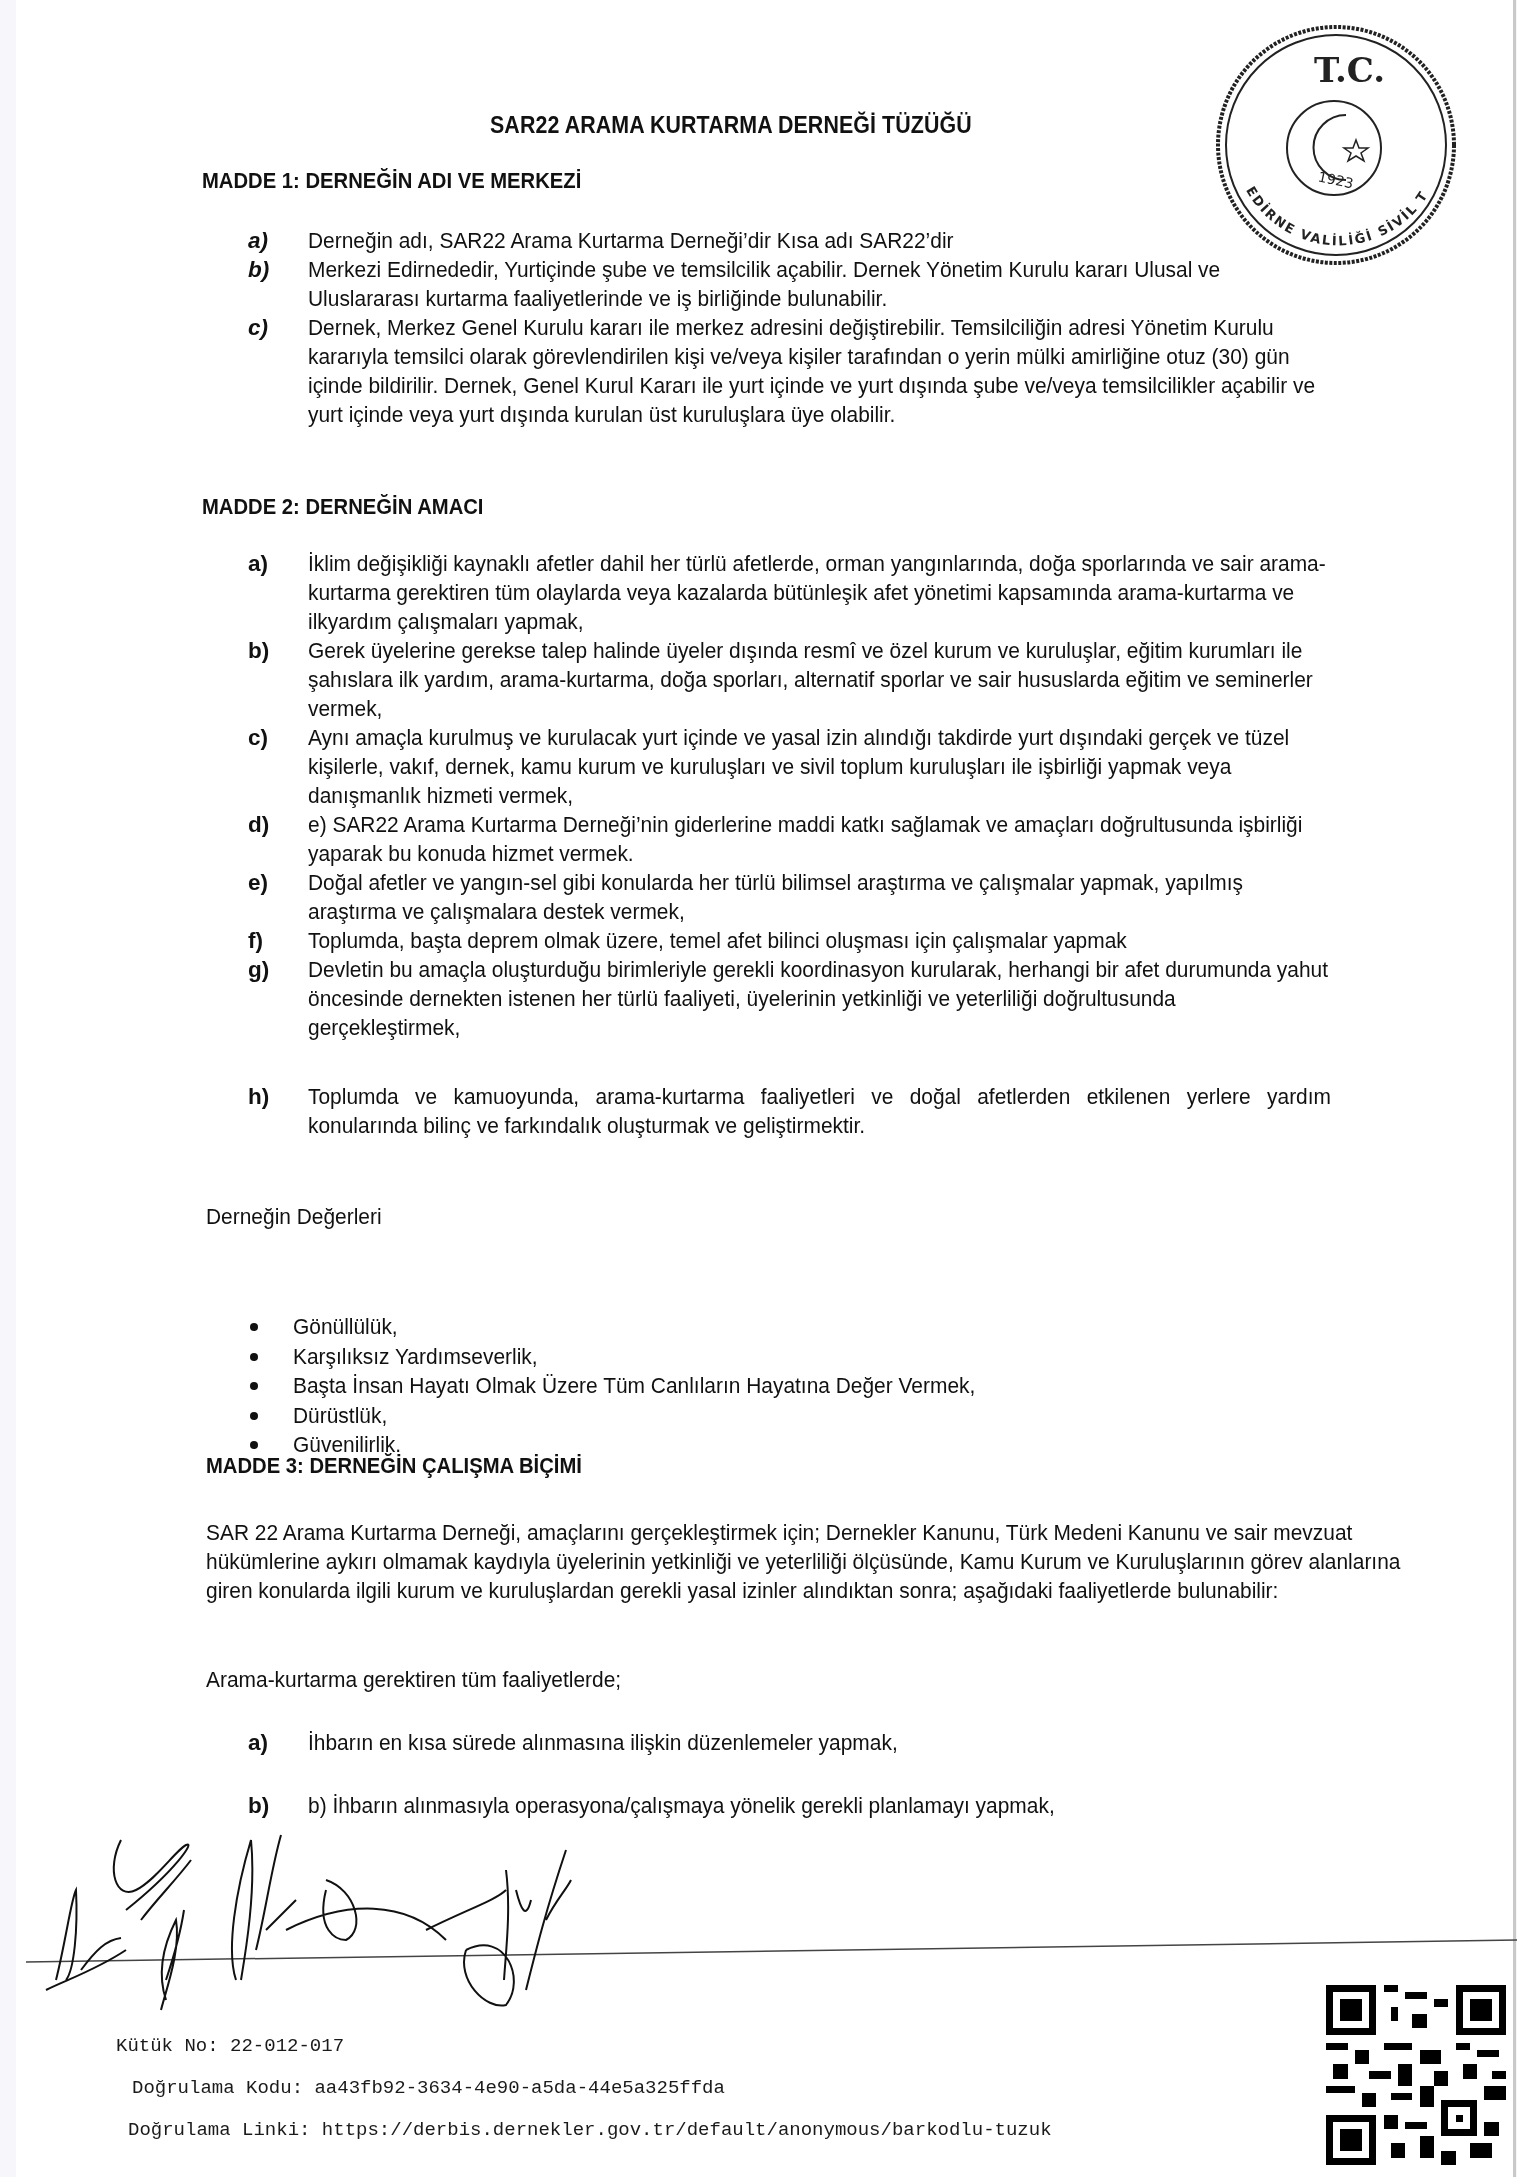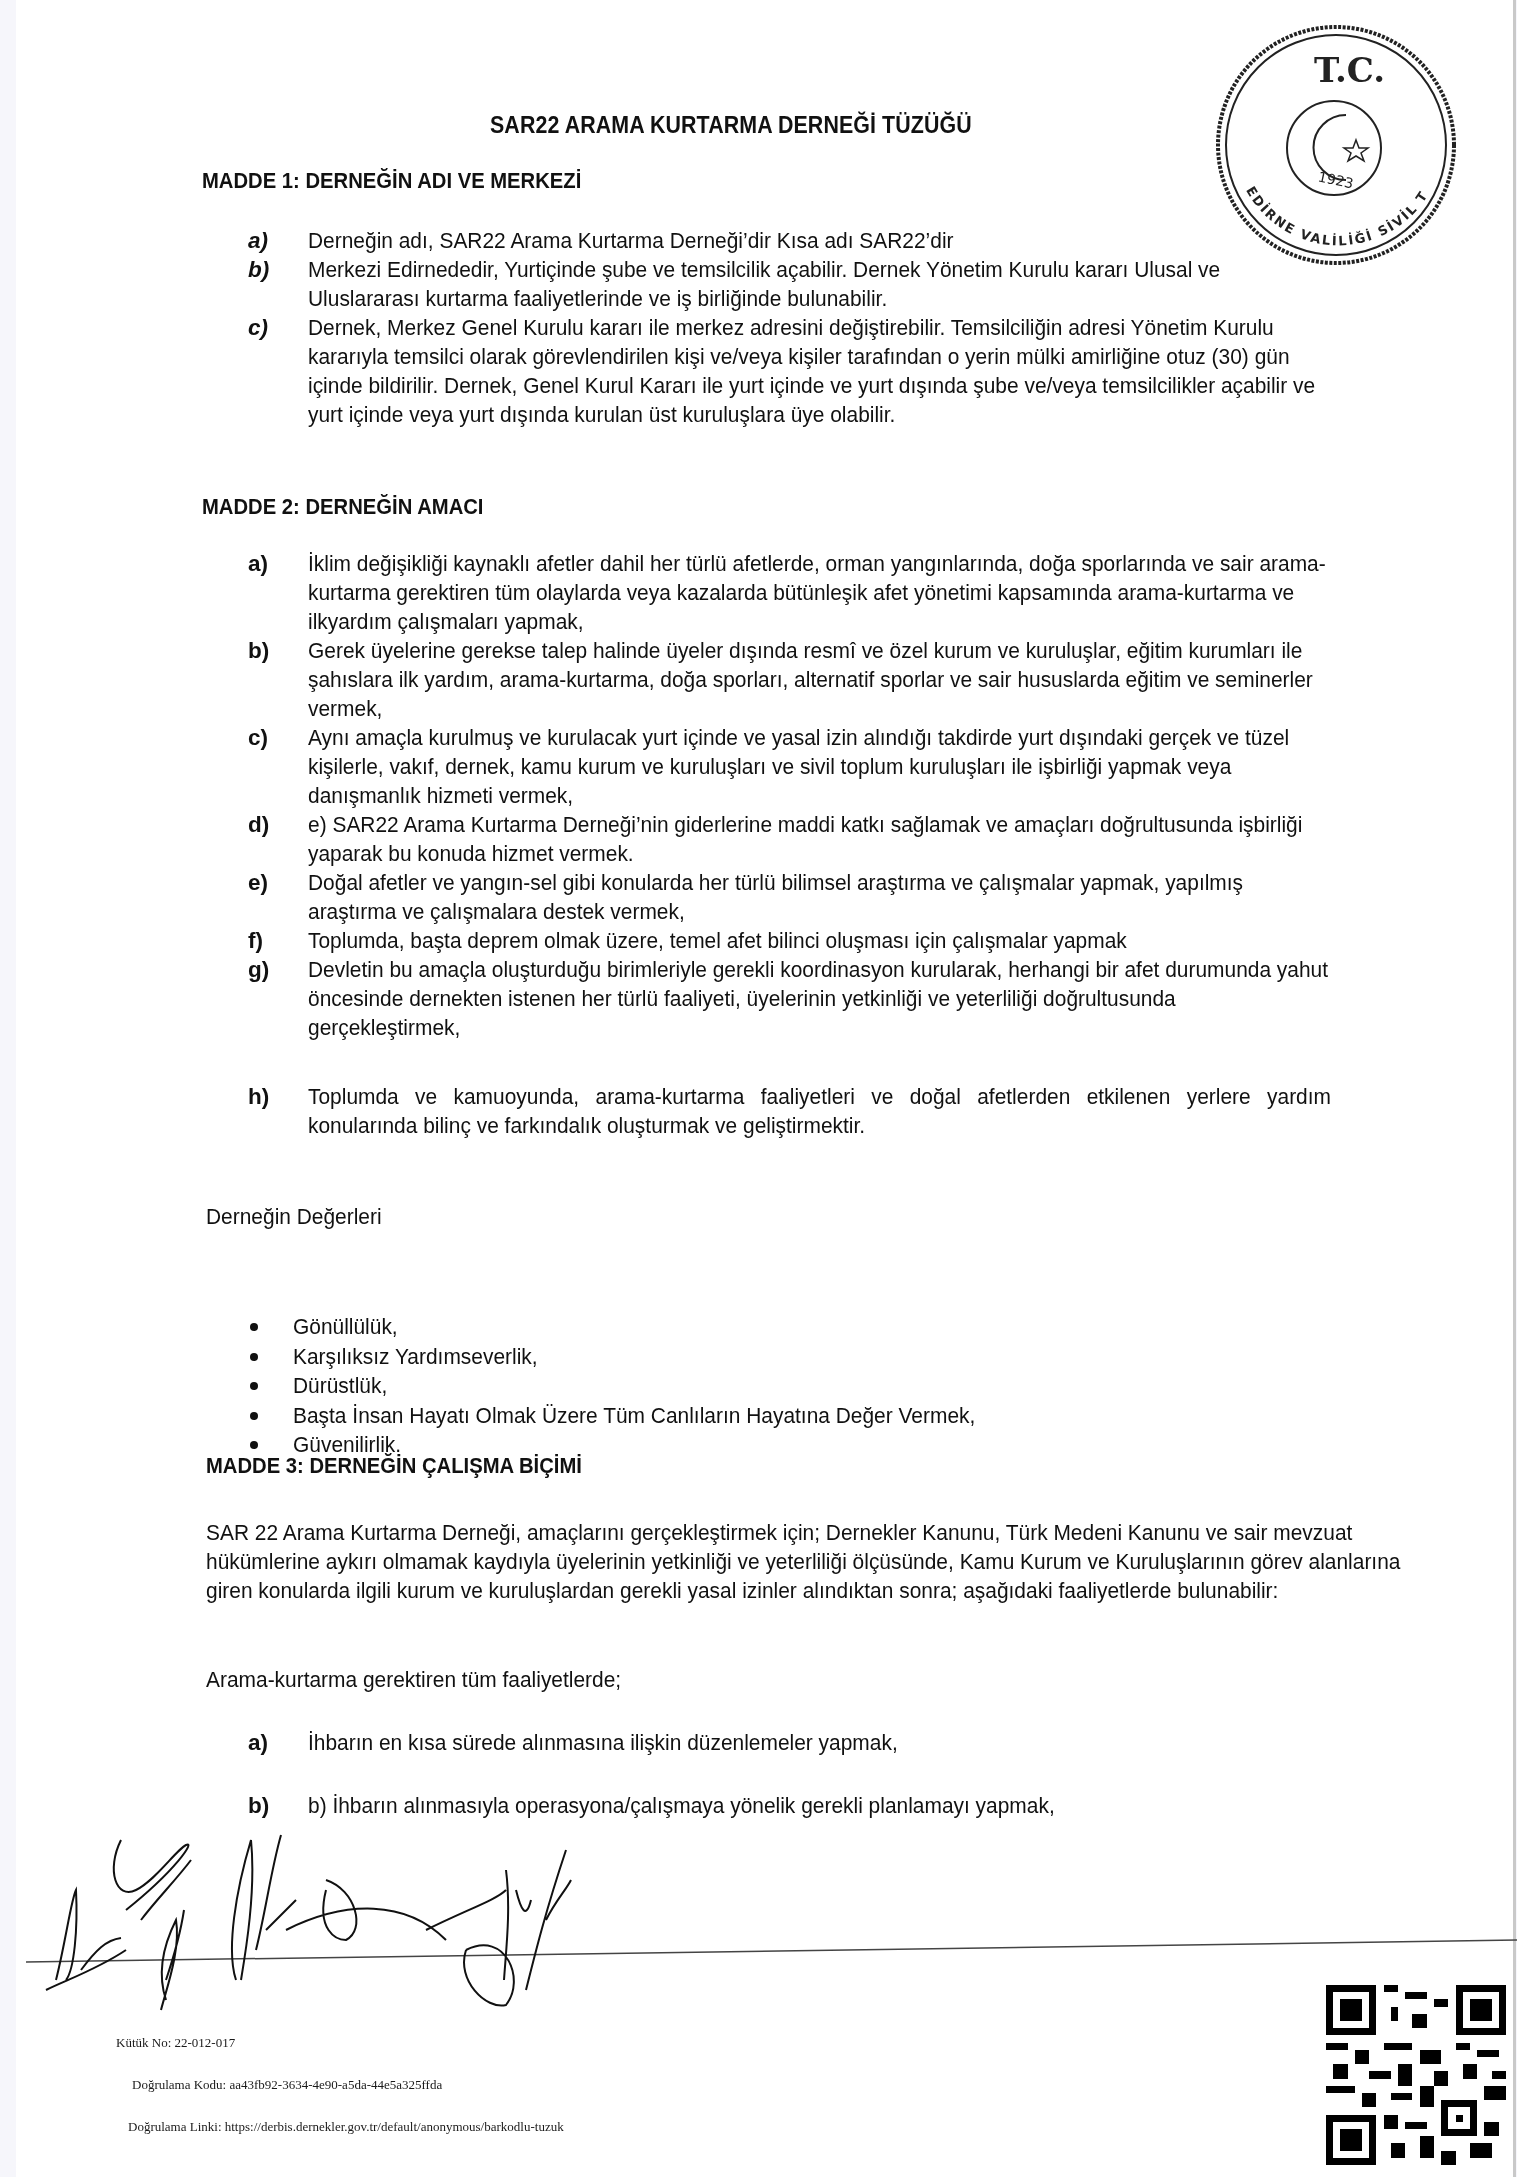--- a/index.html
+++ b/index.html
@@ -25,21 +25,21 @@
   .list { position: absolute; left: 0; margin: 0; padding: 0; list-style: none; }
   .item { position: relative; padding-left: 292px; font-size: 22.5px; line-height: 29px; width: 1020px; }
   .item .lbl { position: absolute; left: 232px; top: 0; font-weight: bold; }
   .item .lbl.it { font-style: italic; }
   .item .txt { display: block; transform: scaleX(0.93); transform-origin: left top; width: 1100px; }
   .para { font-size: 22.5px; line-height: 29px; transform: scaleX(0.93); transform-origin: left top; width: 1290px; }
   .bullets { position: absolute; left: 0; margin: 0; padding: 0; list-style: none; }
   .bullets li { position: relative; padding-left: 277px; font-size: 22.5px; line-height: 29.5px; }
   .bullets li .dot { position: absolute; left: 234px; top: 11px; width: 8px; height: 8px; border-radius: 50%; background: #111; }
   .bullets li .txt { display: inline-block; transform: scaleX(0.93); transform-origin: left top; white-space: nowrap; }
-  .footer { font-family: Liberation Serif, serif; font-size: 13px; color: #1a1a1a; white-space: nowrap; }
+  .footer { font-family: Liberation Mono, monospace; font-size: 19px; color: #1a1a1a; white-space: nowrap; }
   .stamp { left: 1180px; top: 20px; width: 270px; height: 255px; }
   .qr { left: 1310px; top: 1985px; width: 180px; height: 180px; }
   .sig { left: 10px; top: 1830px; width: 1497px; height: 190px; }
 </style>
 </head>
 <body>
 
 <div class="page">
 
   <div class="abs title">SAR22 ARAMA KURTARMA DERNEĞİ TÜZÜĞÜ</div>
@@ -109,22 +109,22 @@
     <li class="item" style="margin-top:40px;">
         <span class="lbl">h)</span>
         <span class="txt" style="text-align:justify;">Toplumda ve kamuoyunda, arama-kurtarma faaliyetleri ve doğal afetlerden etkilenen yerlere yardım konularında bilinç ve farkındalık oluşturmak ve geliştirmektir.</span>
       </li>
   </ul>
 
   <div class="abs para" style="left:190px; top:1202px; width:auto;">Derneğin Değerleri</div>
   <ul class="bullets" style="top:1312px;">
     <li><span class="dot"></span><span class="txt">Gönüllülük,</span></li>
     <li><span class="dot"></span><span class="txt">Karşılıksız Yardımseverlik,</span></li>
+    <li><span class="dot"></span><span class="txt">Başta İnsan Hayatı Olmak Üzere Tüm Canlıların Hayatına Değer Vermek,</span></li>
     <li><span class="dot"></span><span class="txt">Dürüstlük,</span></li>
-    <li><span class="dot"></span><span class="txt">Başta İnsan Hayatı Olmak Üzere Tüm Canlıların Hayatına Değer Vermek,</span></li>
     <li><span class="dot"></span><span class="txt">Güvenilirlik.</span></li>
   </ul>
 
   <div class="abs madde" style="left:190px; top:1453px;">MADDE 3: DERNEĞİN ÇALIŞMA BİÇİMİ</div>
   <div class="abs para" style="left:190px; top:1518px;">SAR 22 Arama Kurtarma Derneği, amaçlarını gerçekleştirmek için; Dernekler Kanunu, Türk Medeni Kanunu ve sair mevzuat hükümlerine aykırı olmamak kaydıyla üyelerinin yetkinliği ve yeterliliği ölçüsünde, Kamu Kurum ve Kuruluşlarının görev alanlarına giren konularda ilgili kurum ve kuruluşlardan gerekli yasal izinler alındıktan sonra; aşağıdaki faaliyetlerde bulunabilir:</div>
   <div class="abs para" style="left:190px; top:1665px; width:auto;">Arama-kurtarma gerektiren tüm faaliyetlerde;</div>
   <ul class="list" style="top:1728px;">
     <li class="item">
         <span class="lbl">a)</span>
         <span class="txt">İhbarın en kısa sürede alınmasına ilişkin düzenlemeler yapmak,</span>

